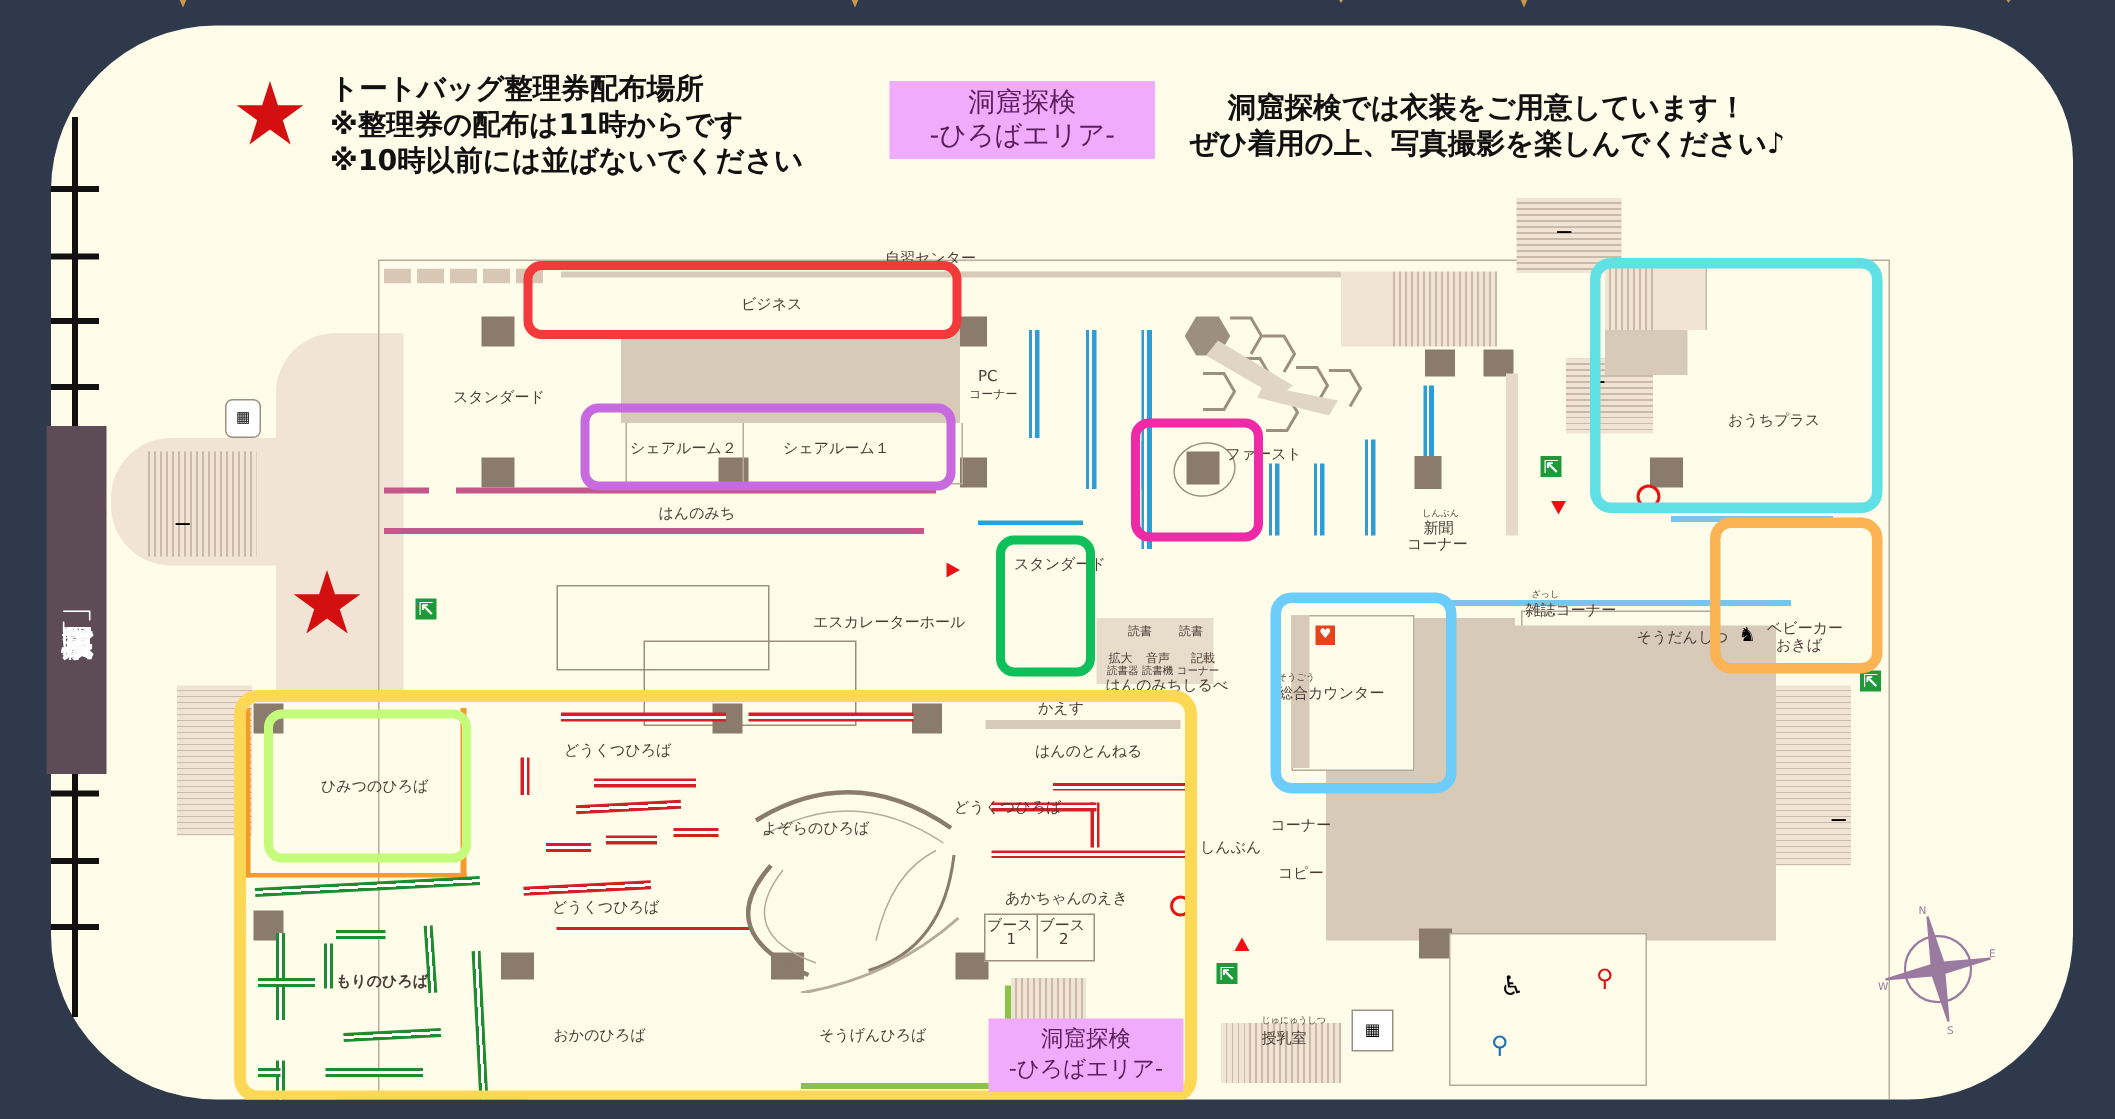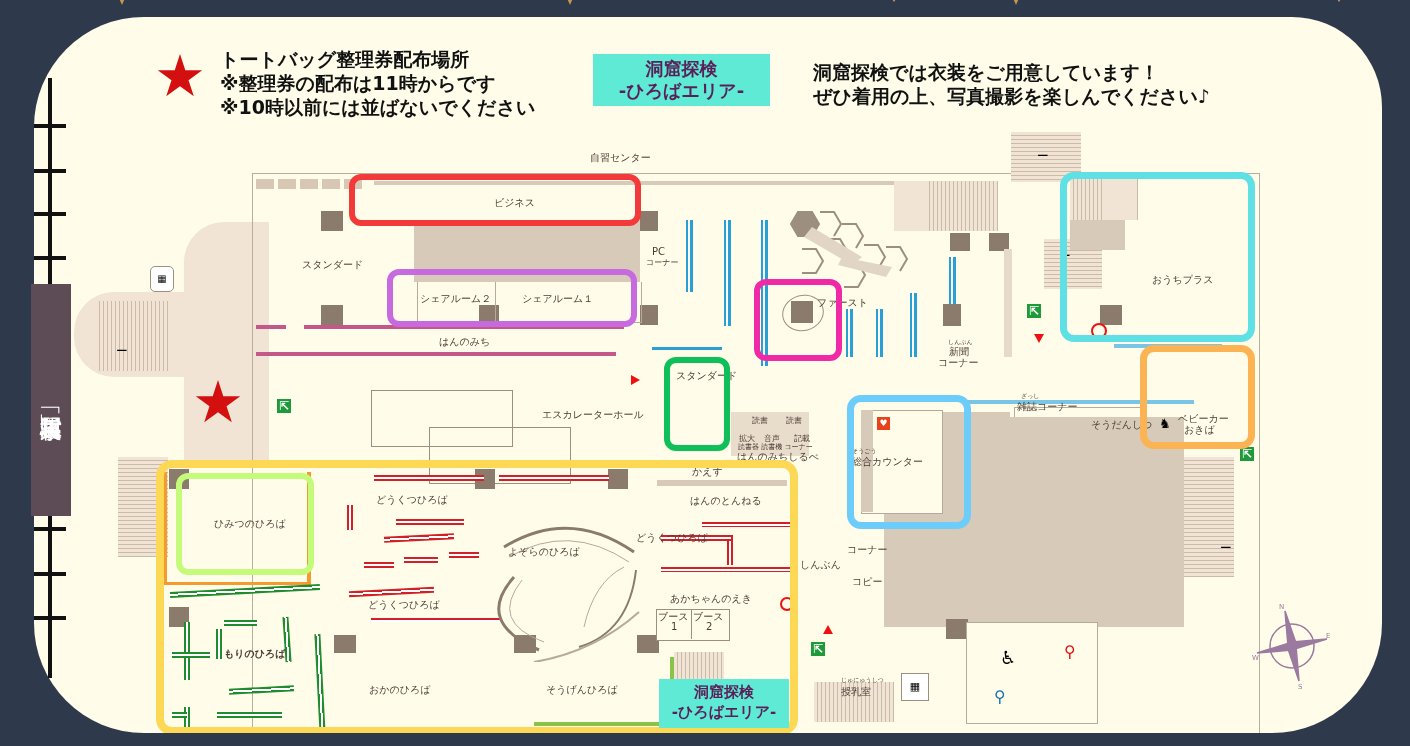--- a/index.html
+++ b/index.html
@@ -4,21 +4,21 @@
 <style>
   html,body{margin:0;padding:0;}
   body{width:1410px;height:746px;background:#2e394b;position:relative;overflow:hidden;font-family:"DejaVu Sans",sans-serif;}
   .abs{position:absolute;}
   .sparkle{position:absolute;top:-4px;width:0;height:0;border-left:4px solid transparent;border-right:4px solid transparent;border-top:9px solid #c9964d;}
   .card{position:absolute;left:34px;top:17px;width:1348px;height:716px;background:#fffde9;border-radius:110px 90px 110px 110px;overflow:hidden;}
   .track-line{position:absolute;left:48px;top:78px;width:4px;height:600px;background:#111;}
   .tick{position:absolute;left:34px;width:32px;height:4px;background:#111;}
   .station{position:absolute;left:31px;top:284px;width:40px;height:232px;background:#5d4c55;color:#fff;writing-mode:vertical-rl;font-size:22px;display:flex;align-items:center;justify-content:center;letter-spacing:0px;}
   .note{font-weight:bold;color:#111;font-size:19px;line-height:24px;}
-  .badge{background:#5eead4;color:#5a1f59;font-weight:bold;text-align:center;font-size:18px;line-height:22px;}
+  .badge{background:#f0abfc;color:#5a1f59;font-weight:normal;text-align:center;font-size:18px;line-height:22px;}
   .floor{position:absolute;border:1.5px solid #b5aa9c;}
   .wall{position:absolute;background:#d8cab8;}
   .pillar{position:absolute;background:#8a7b6c;}
   .lbl{position:absolute;font-size:10px;color:#4a3b35;white-space:nowrap;}
   .hl{position:absolute;border-style:solid;box-sizing:border-box;}
   .shelf-b{position:absolute;width:7px;background:linear-gradient(90deg,#2a9fd4 0 2px,#fff 2px 4px,#2a9fd4 4px 7px);}
   .shelf-r{position:absolute;height:6px;background:linear-gradient(#d32027 0 2px,#fff 2px 4px,#d32027 4px 6px);}
   .shelf-rv{position:absolute;width:6px;background:linear-gradient(90deg,#d32027 0 2px,#fff 2px 4px,#d32027 4px 6px);}
   .shelf-g{position:absolute;height:6px;background:linear-gradient(#1f8d2f 0 2px,#fff 2px 4px,#1f8d2f 4px 6px);}
   .shelf-gv{position:absolute;width:6px;background:linear-gradient(90deg,#1f8d2f 0 2px,#fff 2px 4px,#1f8d2f 4px 6px);}
@@ -195,21 +195,21 @@
   <div class="shelf-g" style="left:138px;top:635px;width:38px;"></div>
   <div class="shelf-g" style="left:138px;top:695px;width:15px;"></div>
   <div class="shelf-g" style="left:190px;top:712px;width:128px;"></div>
   <div class="abs" style="left:636px;top:640px;width:4px;height:70px;background:#8bc34a;"></div>
   <div class="abs" style="left:500px;top:705px;width:135px;height:4px;background:#8bc34a;"></div>
 
   <div class="stairs-v" style="left:640px;top:635px;width:50px;height:55px;"></div>
   <div class="abs" style="left:622px;top:592px;width:72px;height:30px;border:1px solid #9d8f80;background:#fffde9;"></div>
   <div class="abs" style="left:657px;top:592px;width:1px;height:30px;background:#9d8f80;"></div>
 
-  <div class="lbl" style="left:556px;top:134px;">自習センター</div>
+  <div class="lbl" style="left:556px;top:148px;">自習センター</div>
   <div class="lbl" style="left:460px;top:179px;">ビジネス</div>
   <div class="lbl" style="left:268px;top:241px;">スタンダード</div>
   <div class="lbl" style="left:386px;top:275px;">シェアルーム２</div>
   <div class="lbl" style="left:488px;top:275px;">シェアルーム１</div>
   <div class="lbl" style="left:405px;top:318px;">はんのみち</div>
   <div class="lbl" style="left:618px;top:229px;">PC</div>
   <div class="lbl" style="left:612px;top:240px;font-size:8px;">コーナー</div>
   <div class="lbl" style="left:783px;top:279px;">ファースト</div>
   <div class="lbl" style="left:914px;top:321px;font-size:6px;">しんぶん</div>
   <div class="lbl" style="left:915px;top:328px;">新聞</div>
@@ -288,21 +288,21 @@
   <div class="abs note" style="left:186px;top:30px;">
     <div>トートバッグ整理券配布場所</div>
     <div>※整理券の配布は11時からです</div>
     <div>※10時以前には並ばないでください</div>
   </div>
 
   <div class="badge abs" style="left:559px;top:37px;width:177px;height:52px;padding-top:4px;box-sizing:border-box;">
     <div>洞窟探検</div>
     <div>-ひろばエリア-</div>
   </div>
-  <div class="abs note" style="left:779px;top:43px;">
+  <div class="abs note" style="left:759px;top:43px;text-align:center;">
     <div>洞窟探検では衣装をご用意しています！</div>
     <div>ぜひ着用の上、写真撮影を楽しんでください♪</div>
   </div>
 </div>
 
 <div class="track-line"></div>
 <div class="tick" style="top:124px;"></div>
 <div class="tick" style="top:169px;"></div>
 <div class="tick" style="top:212px;"></div>
 <div class="tick" style="top:256px;"></div>

